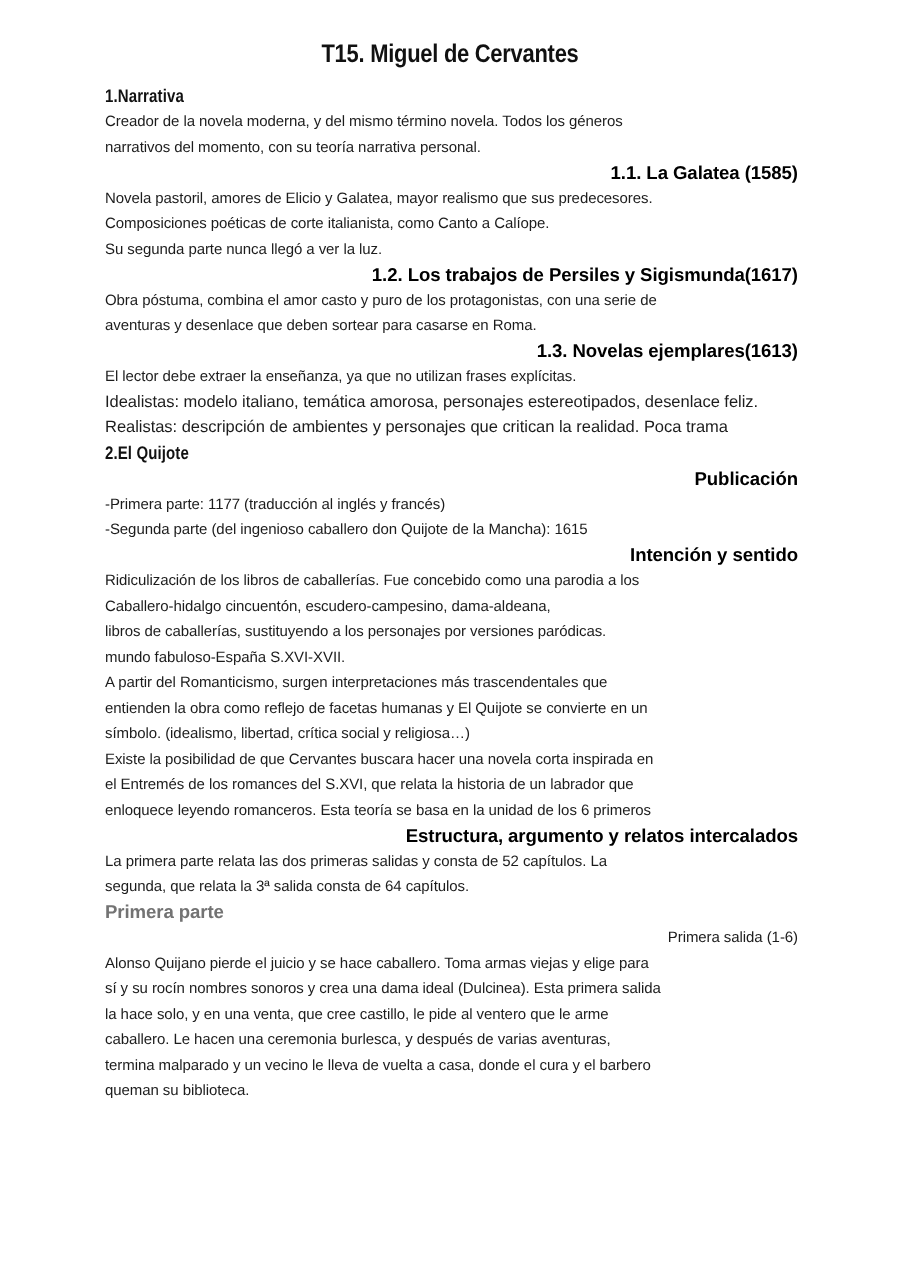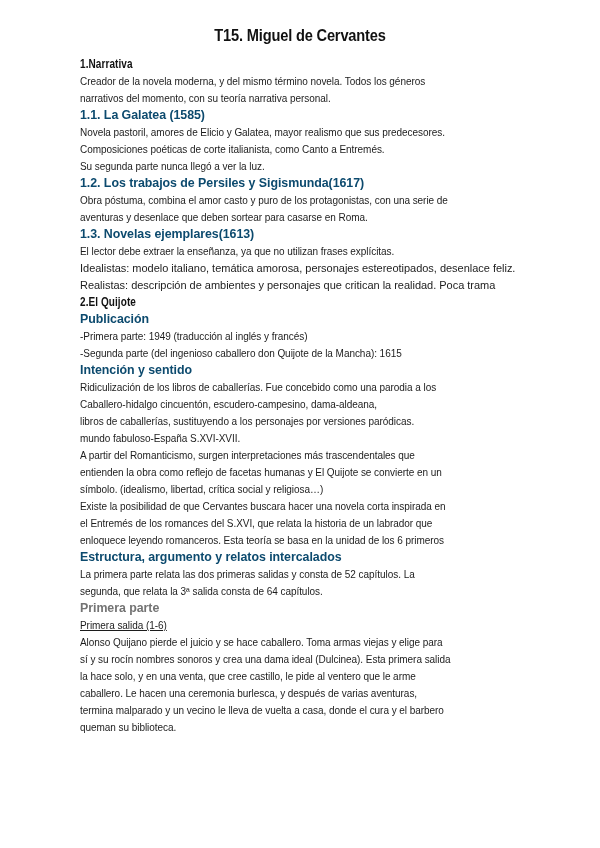--- a/index.html
+++ b/index.html
@@ -35,21 +35,21 @@
     font-weight: bold;
     font-size: 17px;
     letter-spacing: -0.2px;
     transform: scaleX(0.86);
     color: #111111;
     line-height: 19px;
   }
 
   .body-block {
     position: absolute;
-    left: 80px;
+    left: 70px;
     top: 56px;
     width: 462px;
   }
 
   .ln {
     display: block;
     font-family: "Liberation Sans", sans-serif;
     font-size: 10px;
     line-height: 17px;
     color: #1c1c1c;
@@ -62,33 +62,34 @@
     font-weight: bold;
     font-size: 12.2px;
     transform: scaleX(0.82);
     transform-origin: left center;
     letter-spacing: 0.1px;
     color: #111111;
   }
 
   .ln.b {
     font-weight: bold;
-    color: #0c4a6e;
+    color: #000000;
     font-size: 12.4px;
+    text-align: right;
   }
 
   .ln.small {
     font-size: 11px;
     line-height: 17px;
     letter-spacing: -0.02px;
   }
 
   .ln.u {
-    text-decoration: underline;
     text-underline-offset: 1px;
+    text-align: right;
   }
 
   .ln.bu {
     font-weight: bold;
     color: #737373;
     font-size: 12.4px;
     text-underline-offset: 1px;
   }
 </style>
 </head>
@@ -97,32 +98,32 @@
 <div class="page">
 
   <div class="doc-title">T15. Miguel de Cervantes</div>
 
   <div class="body-block">
       <span class="ln cond">1.Narrativa</span>
       <span class="ln">Creador de la novela moderna, y del mismo término novela. Todos los géneros</span>
       <span class="ln">narrativos del momento, con su teoría narrativa personal.</span>
       <span class="ln b">1.1. La Galatea (1585)</span>
       <span class="ln">Novela pastoril, amores de Elicio y Galatea, mayor realismo que sus predecesores.</span>
-      <span class="ln">Composiciones poéticas de corte italianista, como Canto a Entremés.</span>
+      <span class="ln">Composiciones poéticas de corte italianista, como Canto a Calíope.</span>
       <span class="ln">Su segunda parte nunca llegó a ver la luz.</span>
       <span class="ln b">1.2. Los trabajos de Persiles y Sigismunda(1617)</span>
       <span class="ln">Obra póstuma, combina el amor casto y puro de los protagonistas, con una serie de</span>
       <span class="ln">aventuras y desenlace que deben sortear para casarse en Roma.</span>
       <span class="ln b">1.3. Novelas ejemplares(1613)</span>
       <span class="ln">El lector debe extraer la enseñanza, ya que no utilizan frases explícitas.</span>
       <span class="ln small">Idealistas: modelo italiano, temática amorosa, personajes estereotipados, desenlace feliz.</span>
       <span class="ln small">Realistas: descripción de ambientes y personajes que critican la realidad. Poca trama</span>
       <span class="ln cond">2.El Quijote</span>
       <span class="ln b">Publicación</span>
-      <span class="ln">-Primera parte: 1949 (traducción al inglés y francés)</span>
+      <span class="ln">-Primera parte: 1177 (traducción al inglés y francés)</span>
       <span class="ln">-Segunda parte (del ingenioso caballero don Quijote de la Mancha): 1615</span>
       <span class="ln b">Intención y sentido</span>
       <span class="ln">Ridiculización de los libros de caballerías. Fue concebido como una parodia a los</span>
       <span class="ln">Caballero-hidalgo cincuentón, escudero-campesino, dama-aldeana,</span>
       <span class="ln">libros de caballerías, sustituyendo a los personajes por versiones paródicas.</span>
       <span class="ln">mundo fabuloso-España S.XVI-XVII.</span>
       <span class="ln">A partir del Romanticismo, surgen interpretaciones más trascendentales que</span>
       <span class="ln">entienden la obra como reflejo de facetas humanas y El Quijote se convierte en un</span>
       <span class="ln">símbolo. (idealismo, libertad, crítica social y religiosa…)</span>
       <span class="ln">Existe la posibilidad de que Cervantes buscara hacer una novela corta inspirada en</span>

